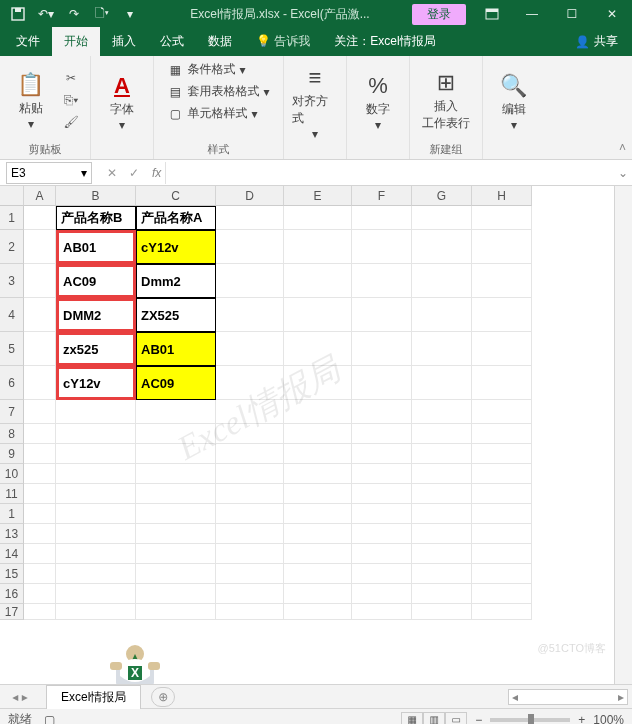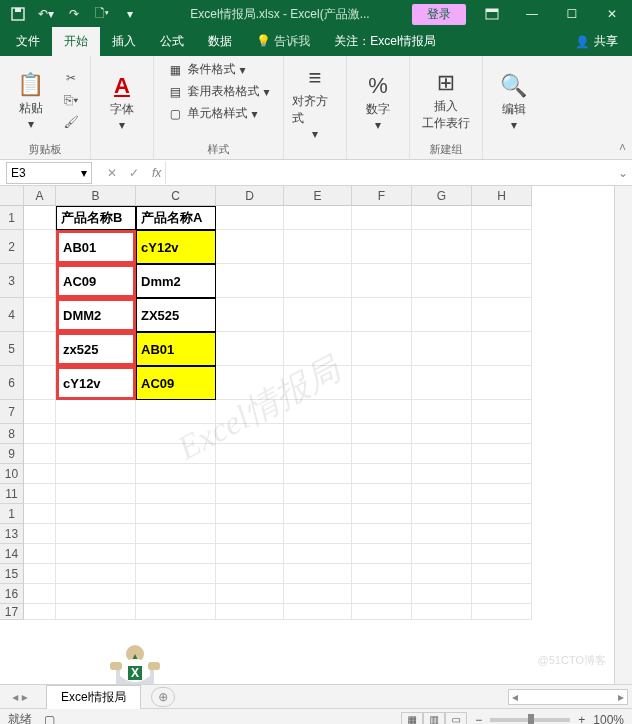--- a/index.html
+++ b/index.html
@@ -40,21 +40,21 @@
 .colheads div{border-right:1px solid #d4d4d4;border-bottom:1px solid #ccc;background:#f0f0f0;text-align:center;line-height:20px;color:#555;}
 .rowheads{width:24px;}
 .rowheads div{border-right:1px solid #ccc;border-bottom:1px solid #d4d4d4;background:#f0f0f0;text-align:center;color:#555;}
 .grid{position:relative;}
 .gridrow{display:flex;}
 .cell{border-right:1px solid #e5e5e5;border-bottom:1px solid #e5e5e5;padding:0 4px;overflow:hidden;white-space:nowrap;display:flex;align-items:center;font-weight:bold;font-size:13px;}
 .bordered{border:1.5px solid #000 !important;}
 .hl-yellow{background:#ffff00;}
 .redbox{border:3px solid #e83f3f !important;}
 .watermark{position:absolute;left:170px;top:200px;font-size:34px;color:rgba(0,0,0,.08);transform:rotate(-28deg);font-style:italic;pointer-events:none;font-family:Georgia,serif;}
-.corner-wm{position:absolute;right:8px;bottom:16px;color:rgba(0,0,0,.15);font-size:11px;margin-top:16px;}
+.corner-wm{position:absolute;right:8px;bottom:28px;color:rgba(0,0,0,.15);font-size:11px;margin-top:16px;}
 .hero{position:absolute;left:100px;top:450px;width:70px;height:70px;}
 .sheet-tabs{height:24px;border-top:1px solid #d4d4d4;background:#f3f3f3;display:flex;align-items:center;}
 .navarr{width:40px;display:flex;justify-content:center;gap:6px;color:#888;}
 .stab{background:#fff;border:1px solid #ccc;border-bottom:none;padding:3px 14px;margin-left:6px;}
 .addtab{width:24px;height:20px;border:1px solid #ccc;border-radius:10px;margin-left:10px;text-align:center;line-height:18px;color:#888;}
 .statusbar{height:22px;background:#f3f3f3;border-top:1px solid #d4d4d4;display:flex;align-items:center;padding:0 8px;color:#555;}
 .statusbar .right{margin-left:auto;display:flex;align-items:center;gap:8px;}
 .viewbtns span{width:22px;display:inline-block;text-align:center;border:1px solid #ccc;height:16px;line-height:14px;font-size:10px;}
 .zoom-slider{width:80px;height:4px;background:#ccc;position:relative;}
 .zoom-slider .thumb{position:absolute;left:38px;top:-4px;width:6px;height:12px;background:#888;}

